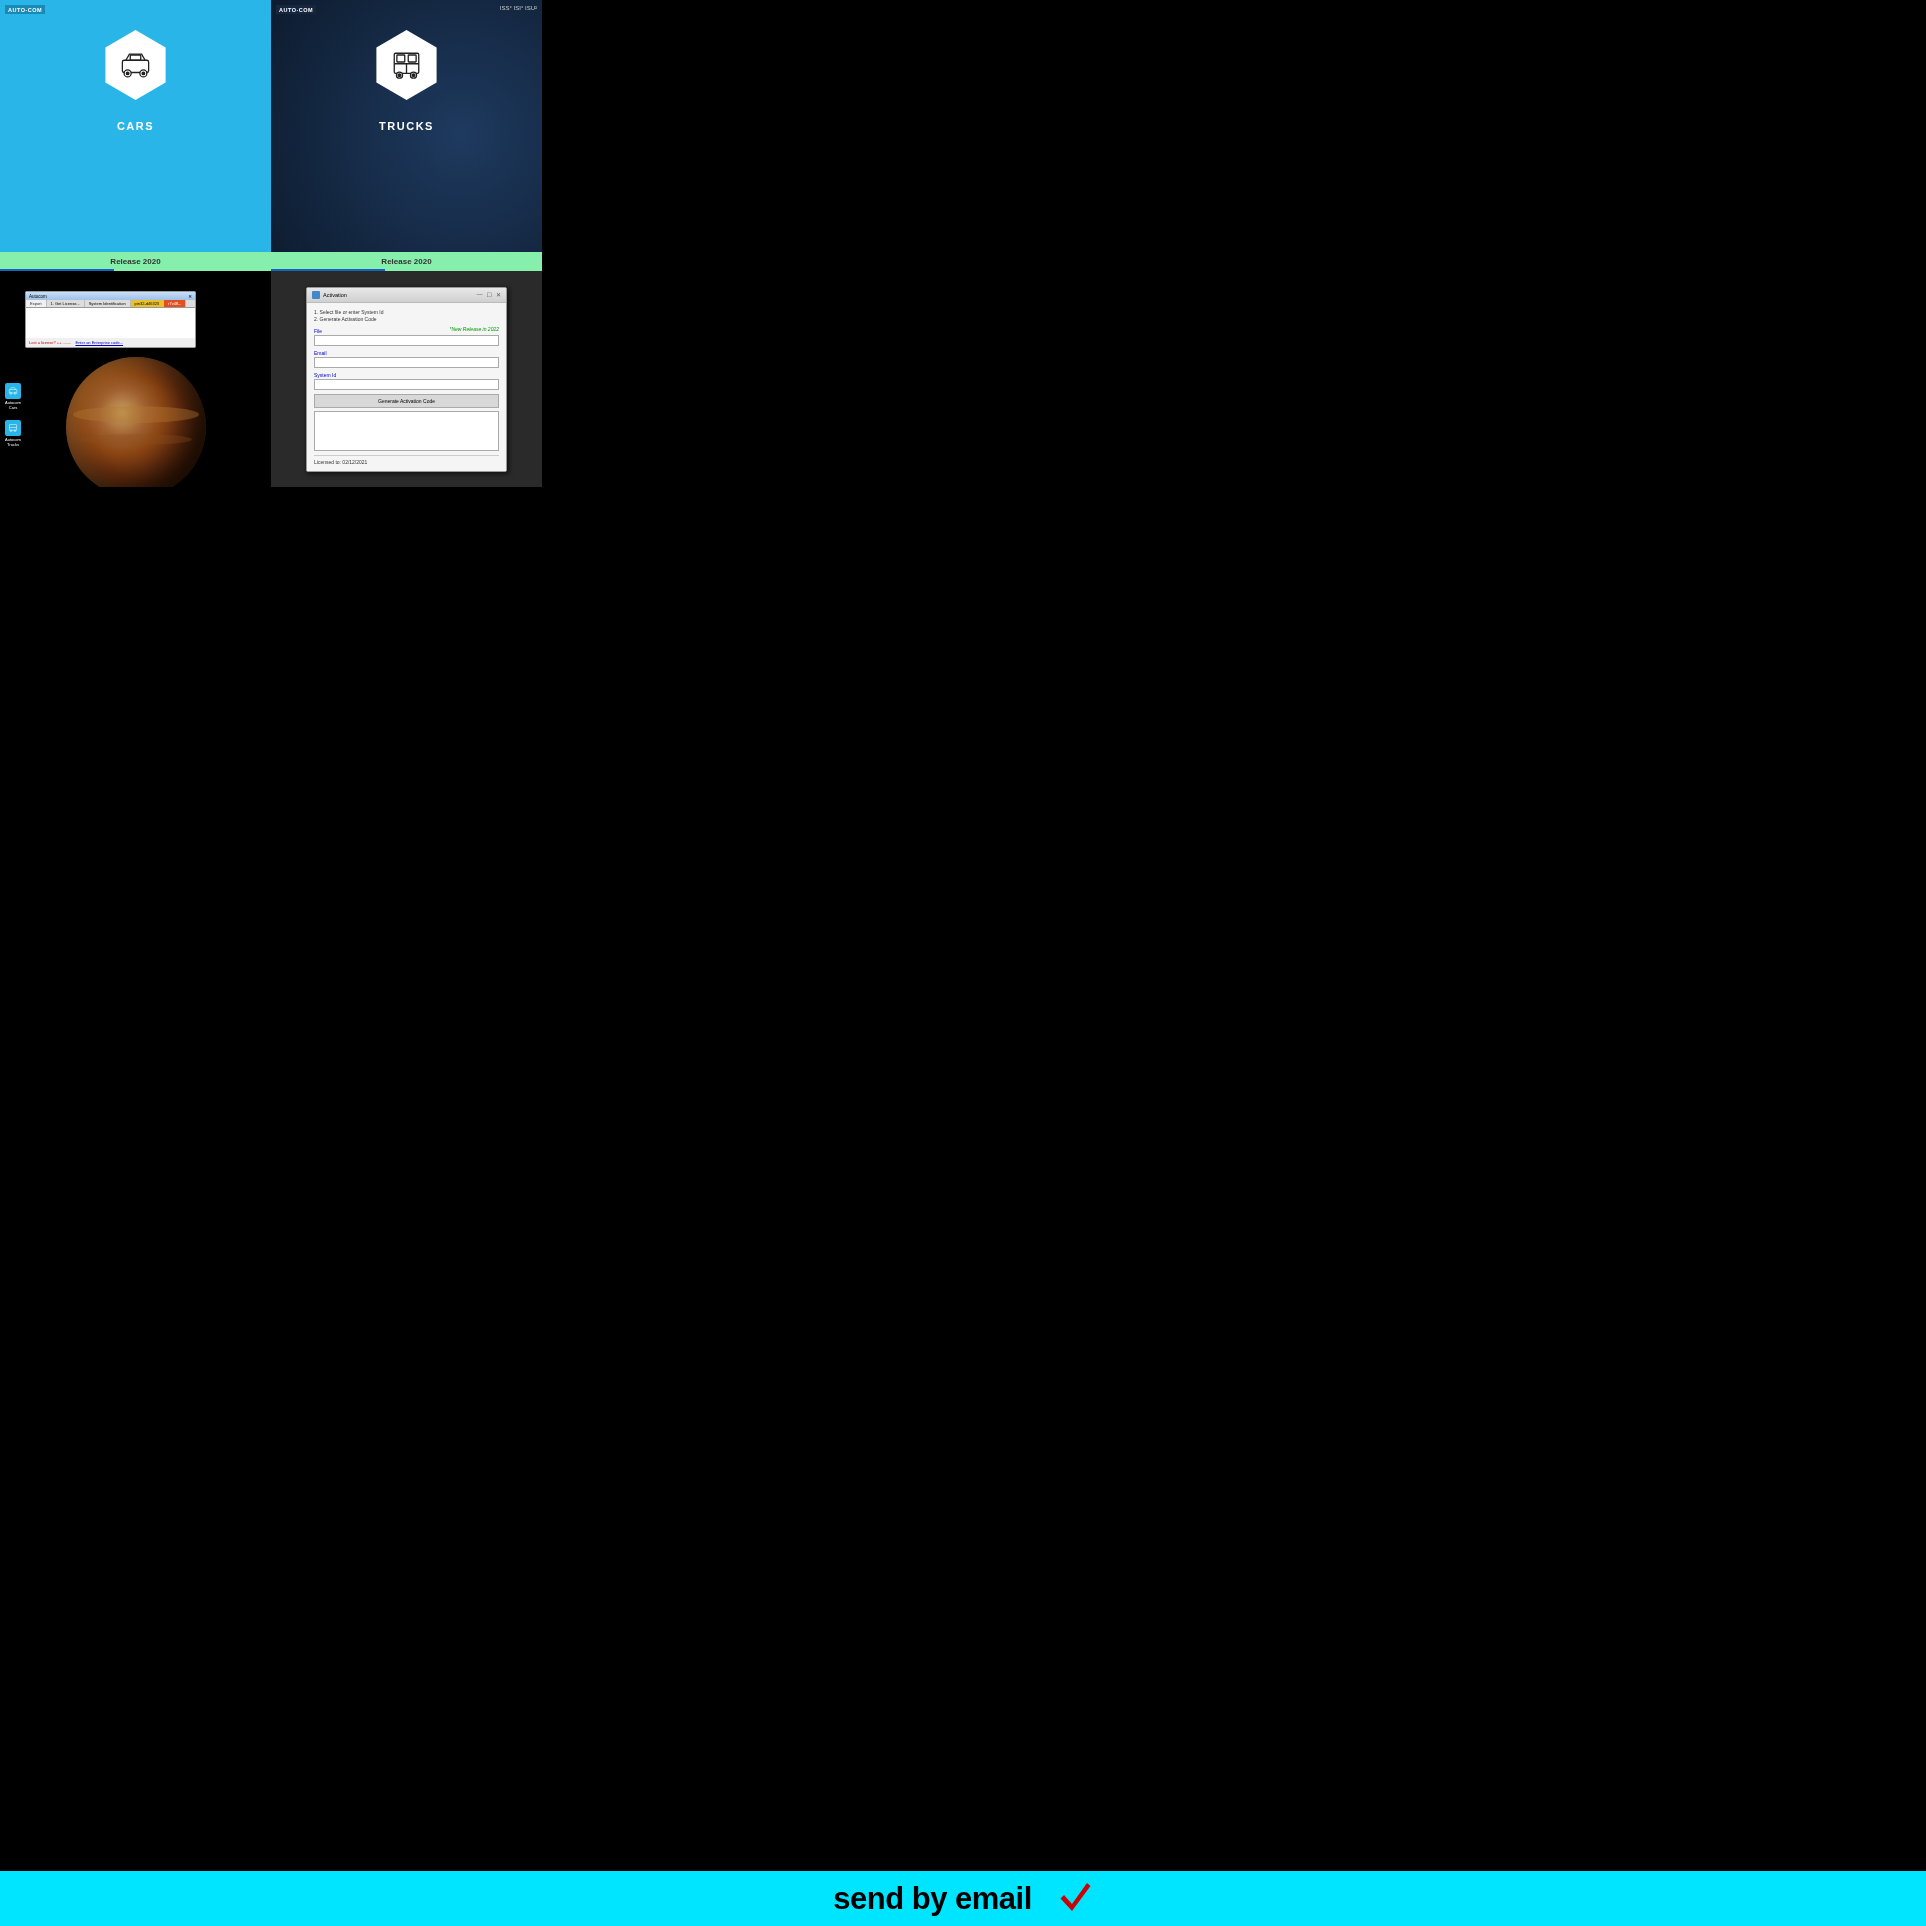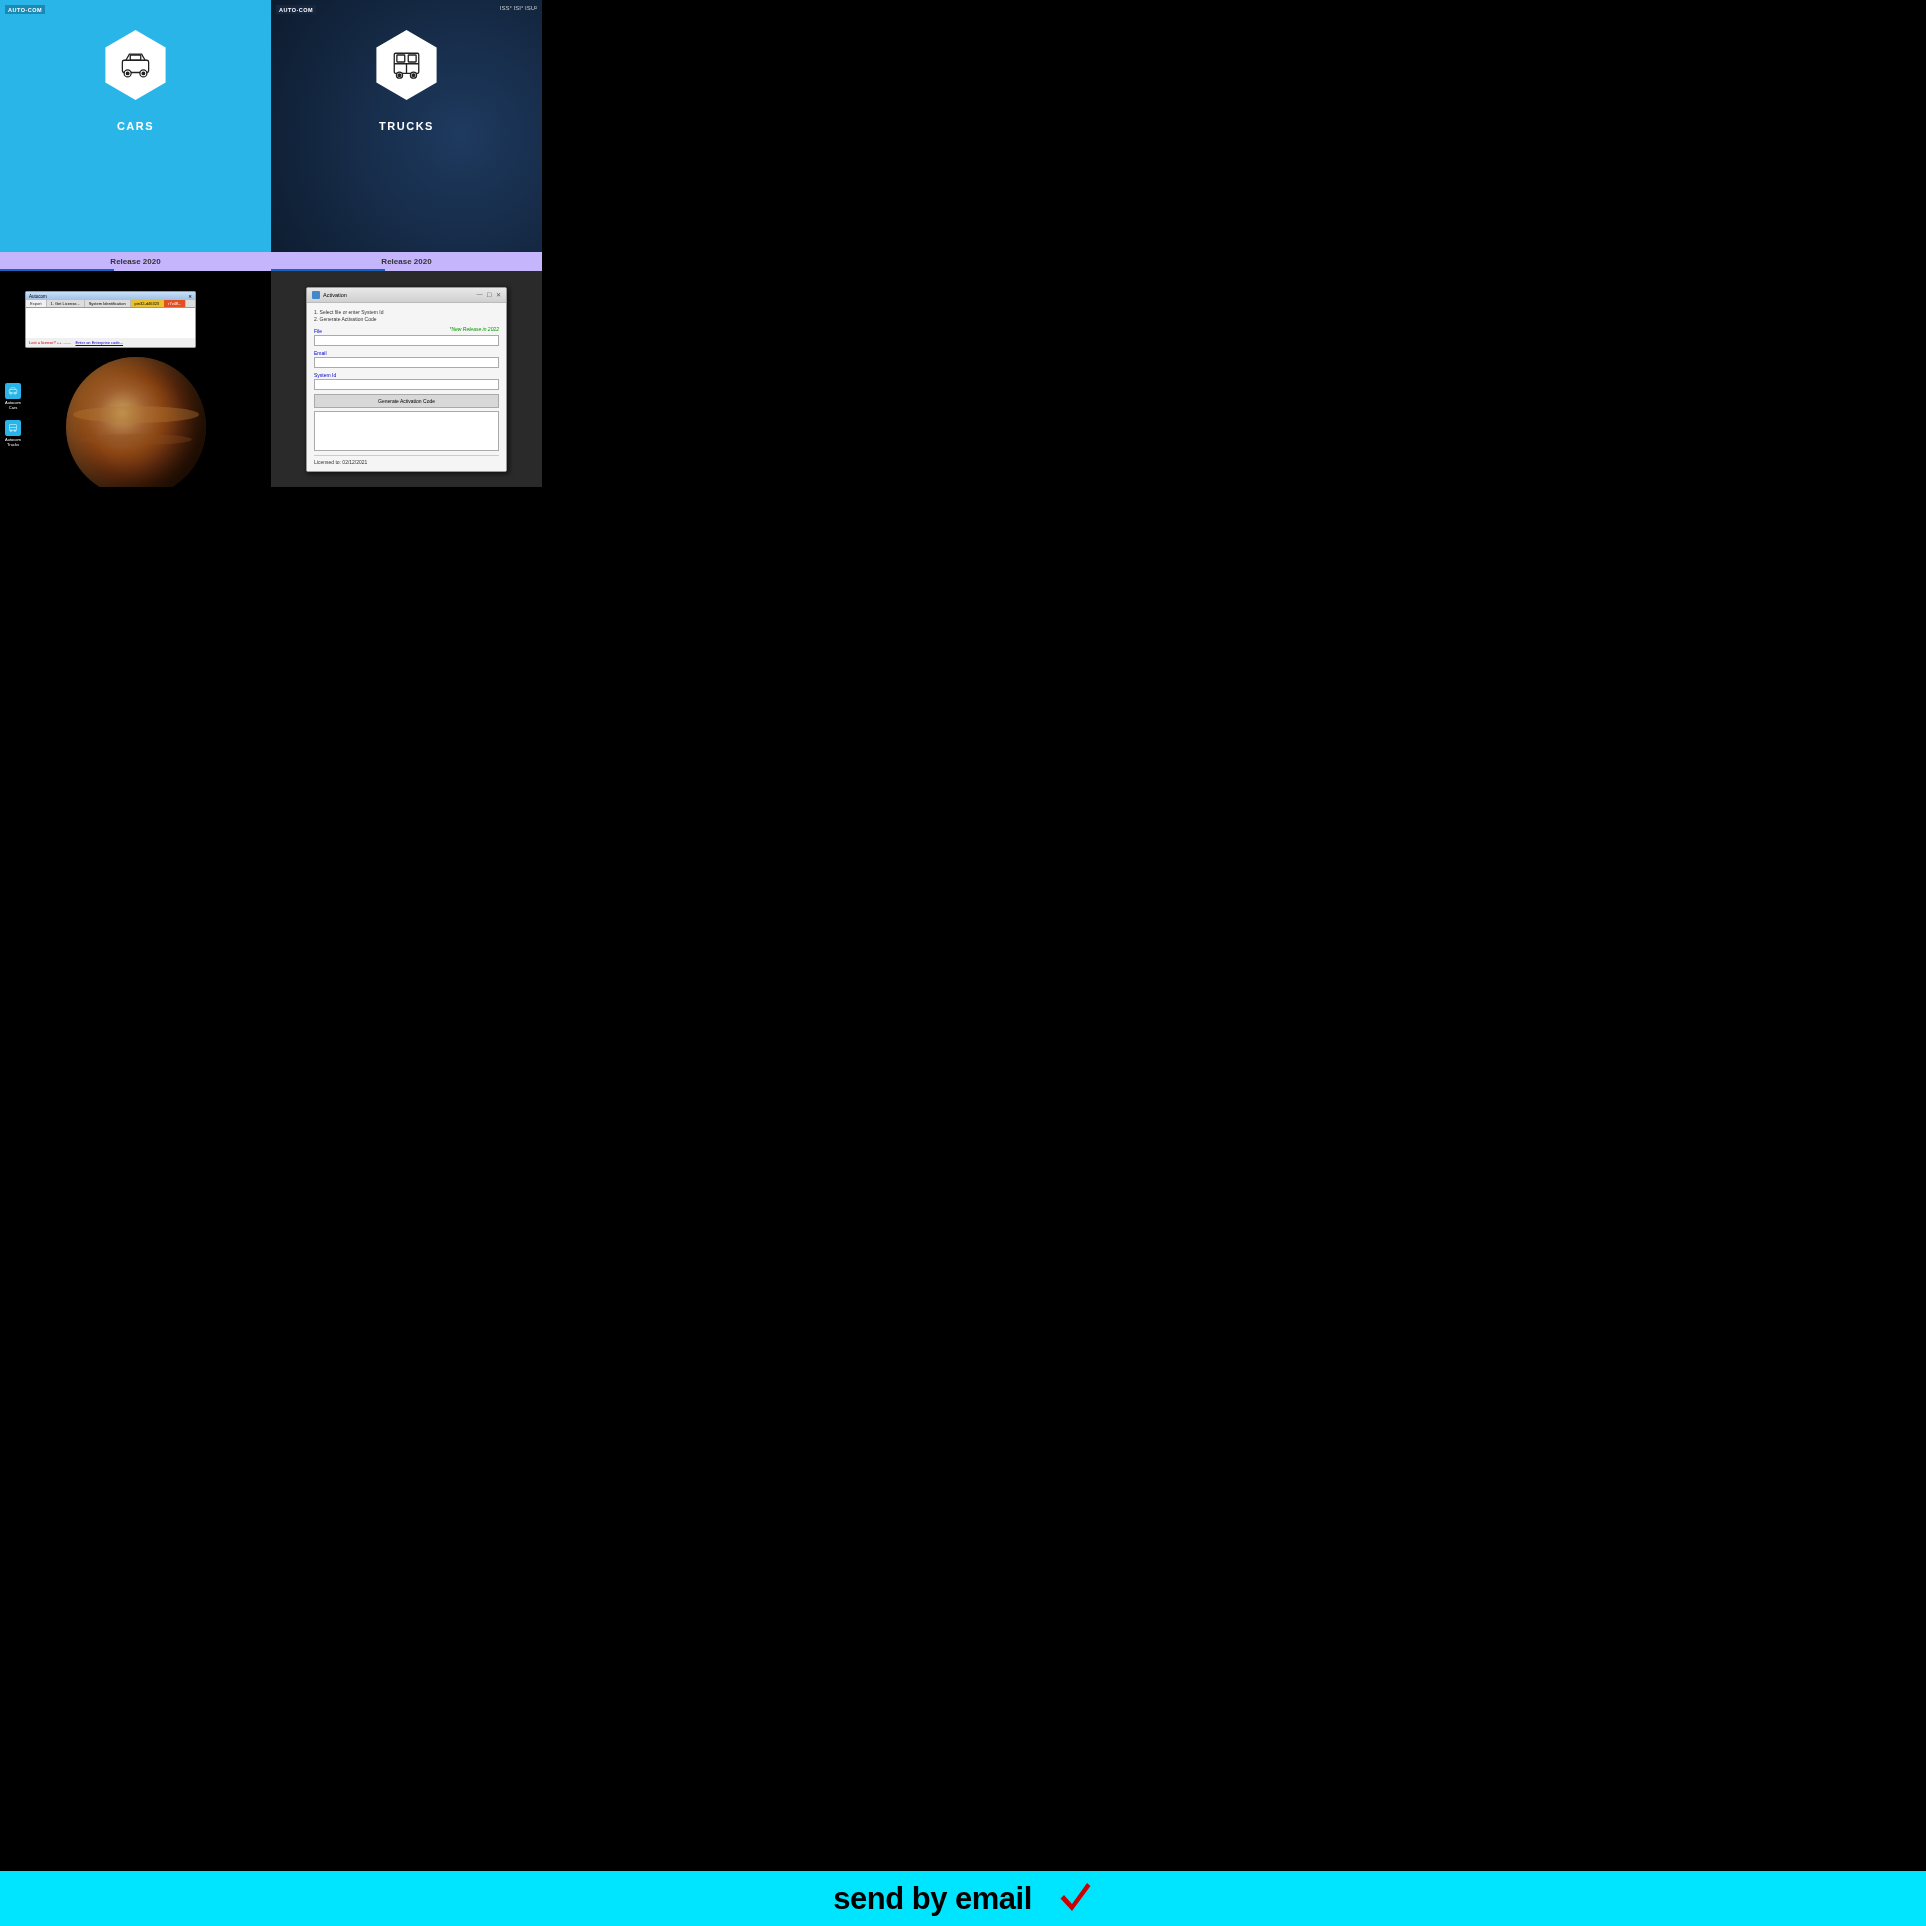--- a/index.html
+++ b/index.html
@@ -110,21 +110,21 @@
       font-weight: bold;
       letter-spacing: 1.5px;
     }
 
     
     .release-bar {
       position: absolute;
       bottom: 0;
       left: 0;
       right: 0;
-      background: #c4b5fd;
+      background: #86efac;
       text-align: center;
       padding: 5px 0;
       font-size: 8px;
       font-weight: bold;
       color: #333;
     }
 
     .release-bar-progress {
       position: absolute;
       bottom: 0;

